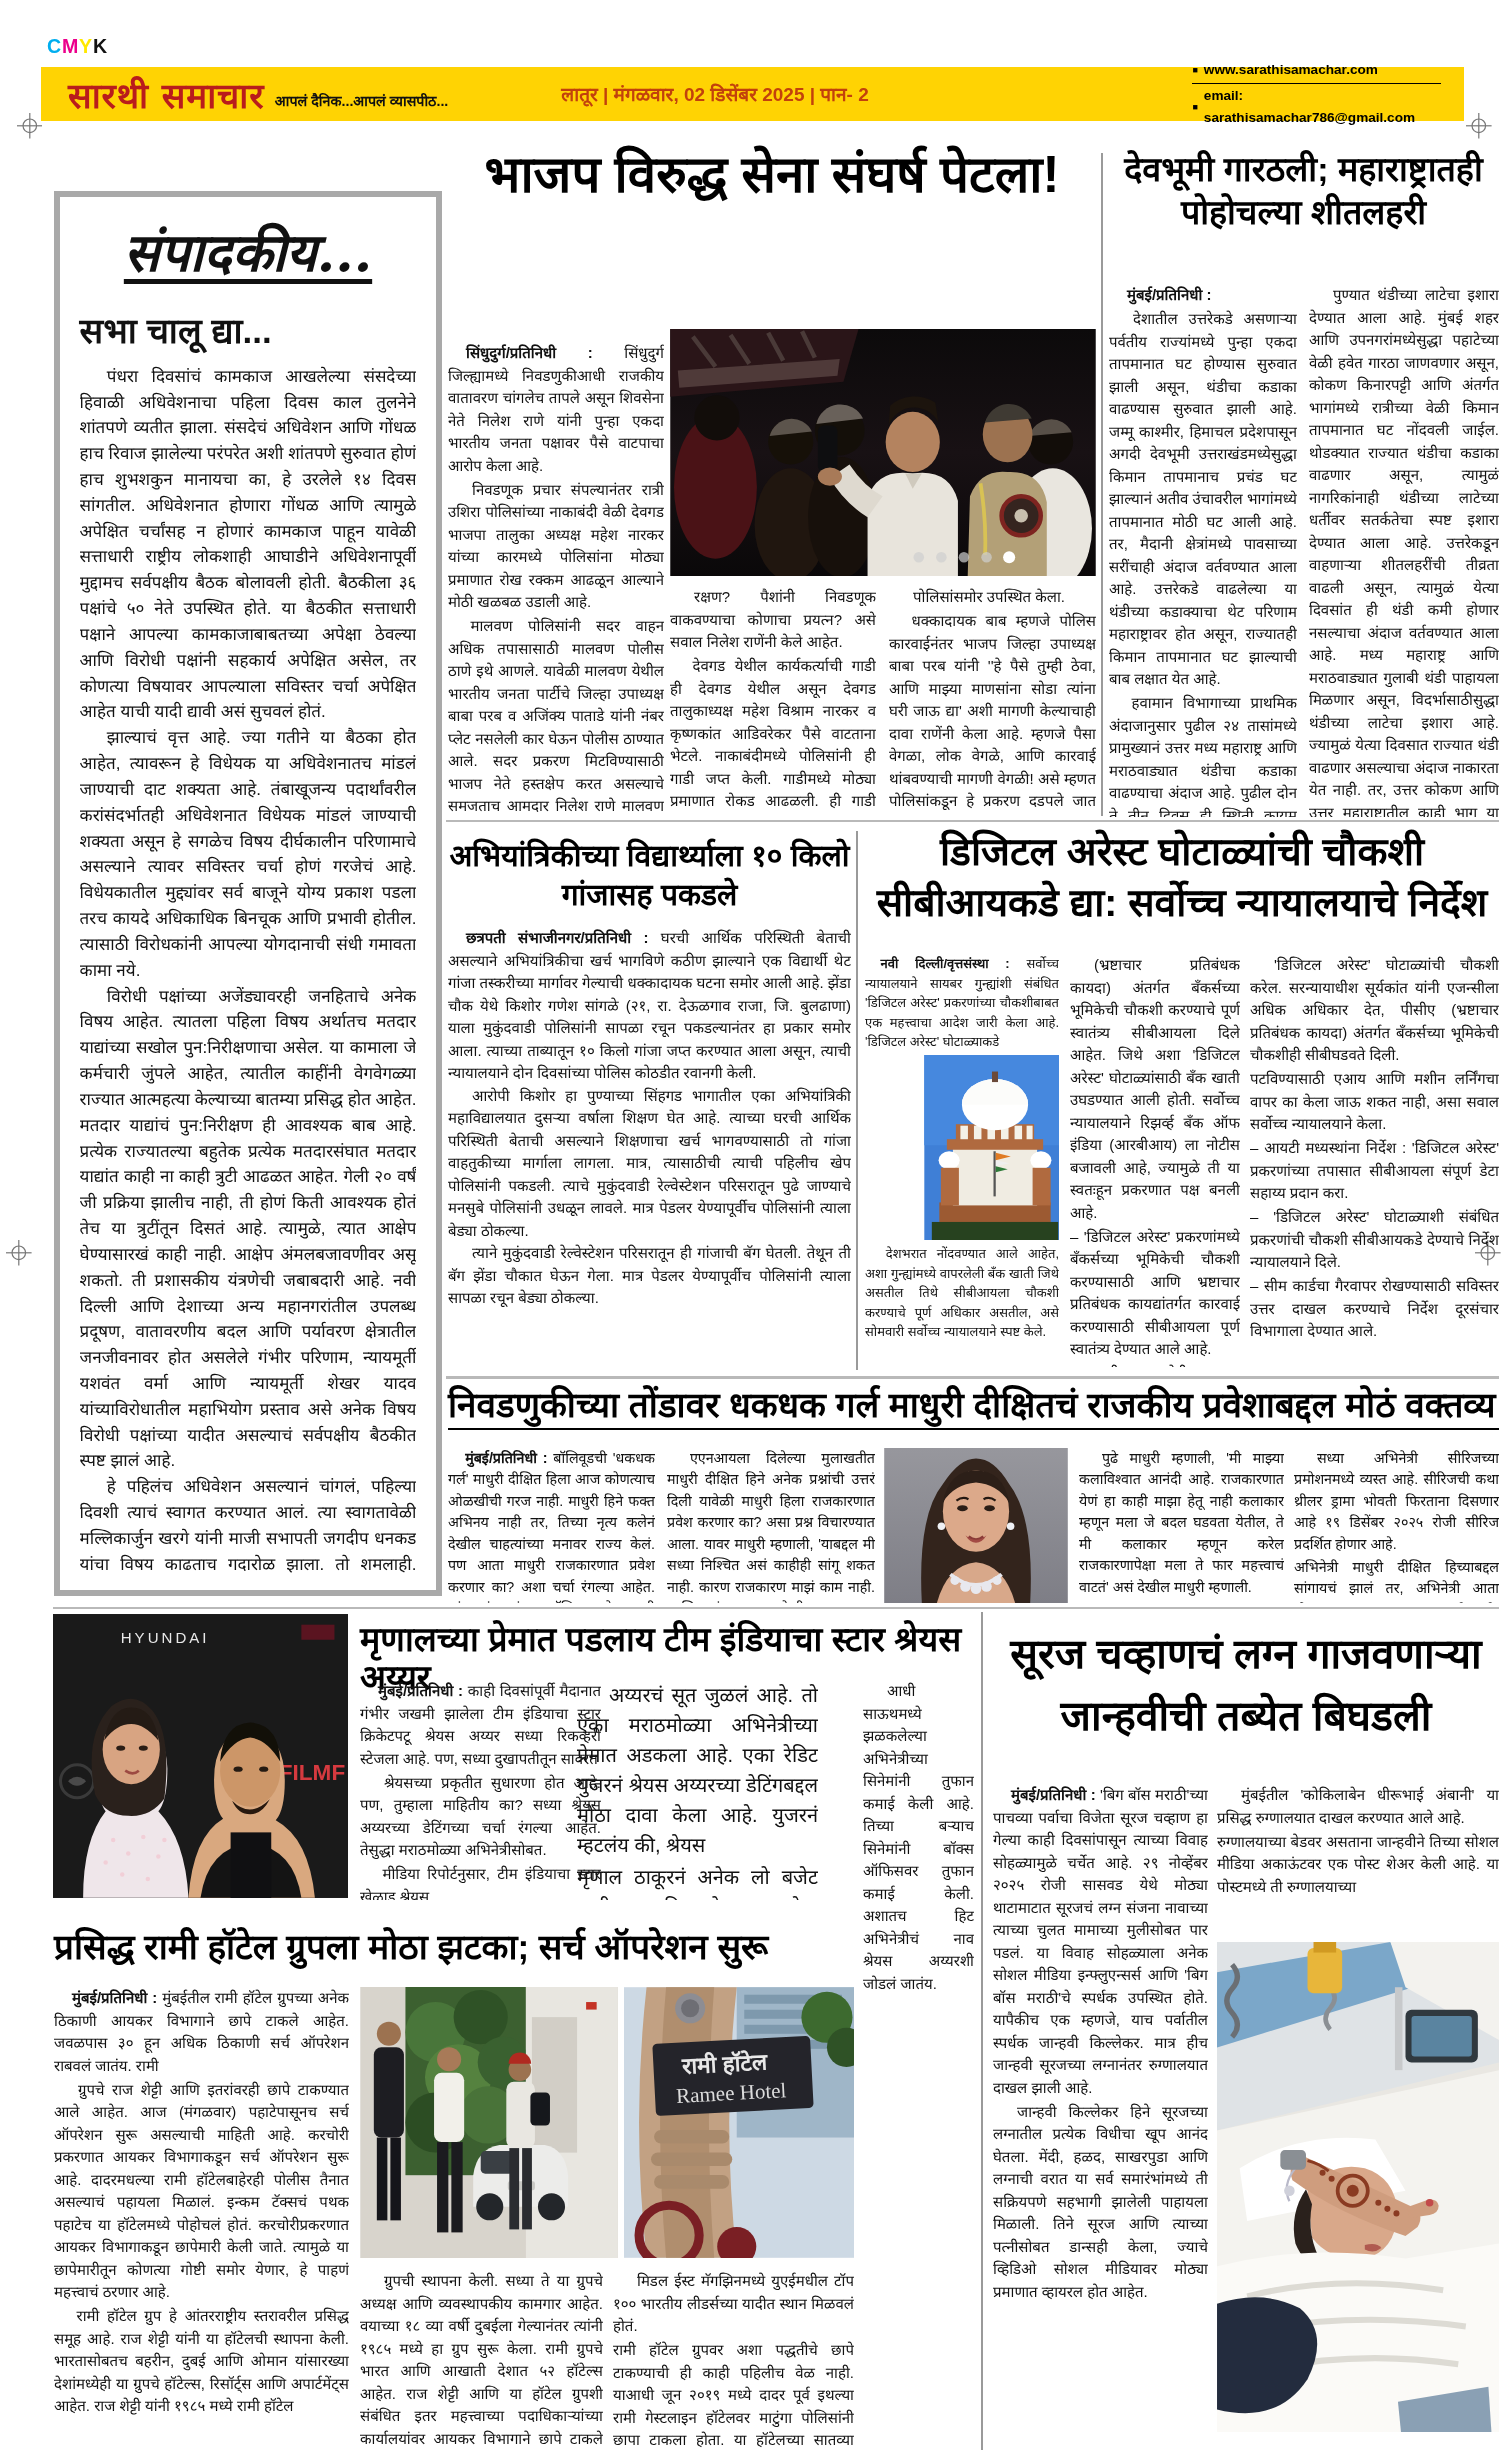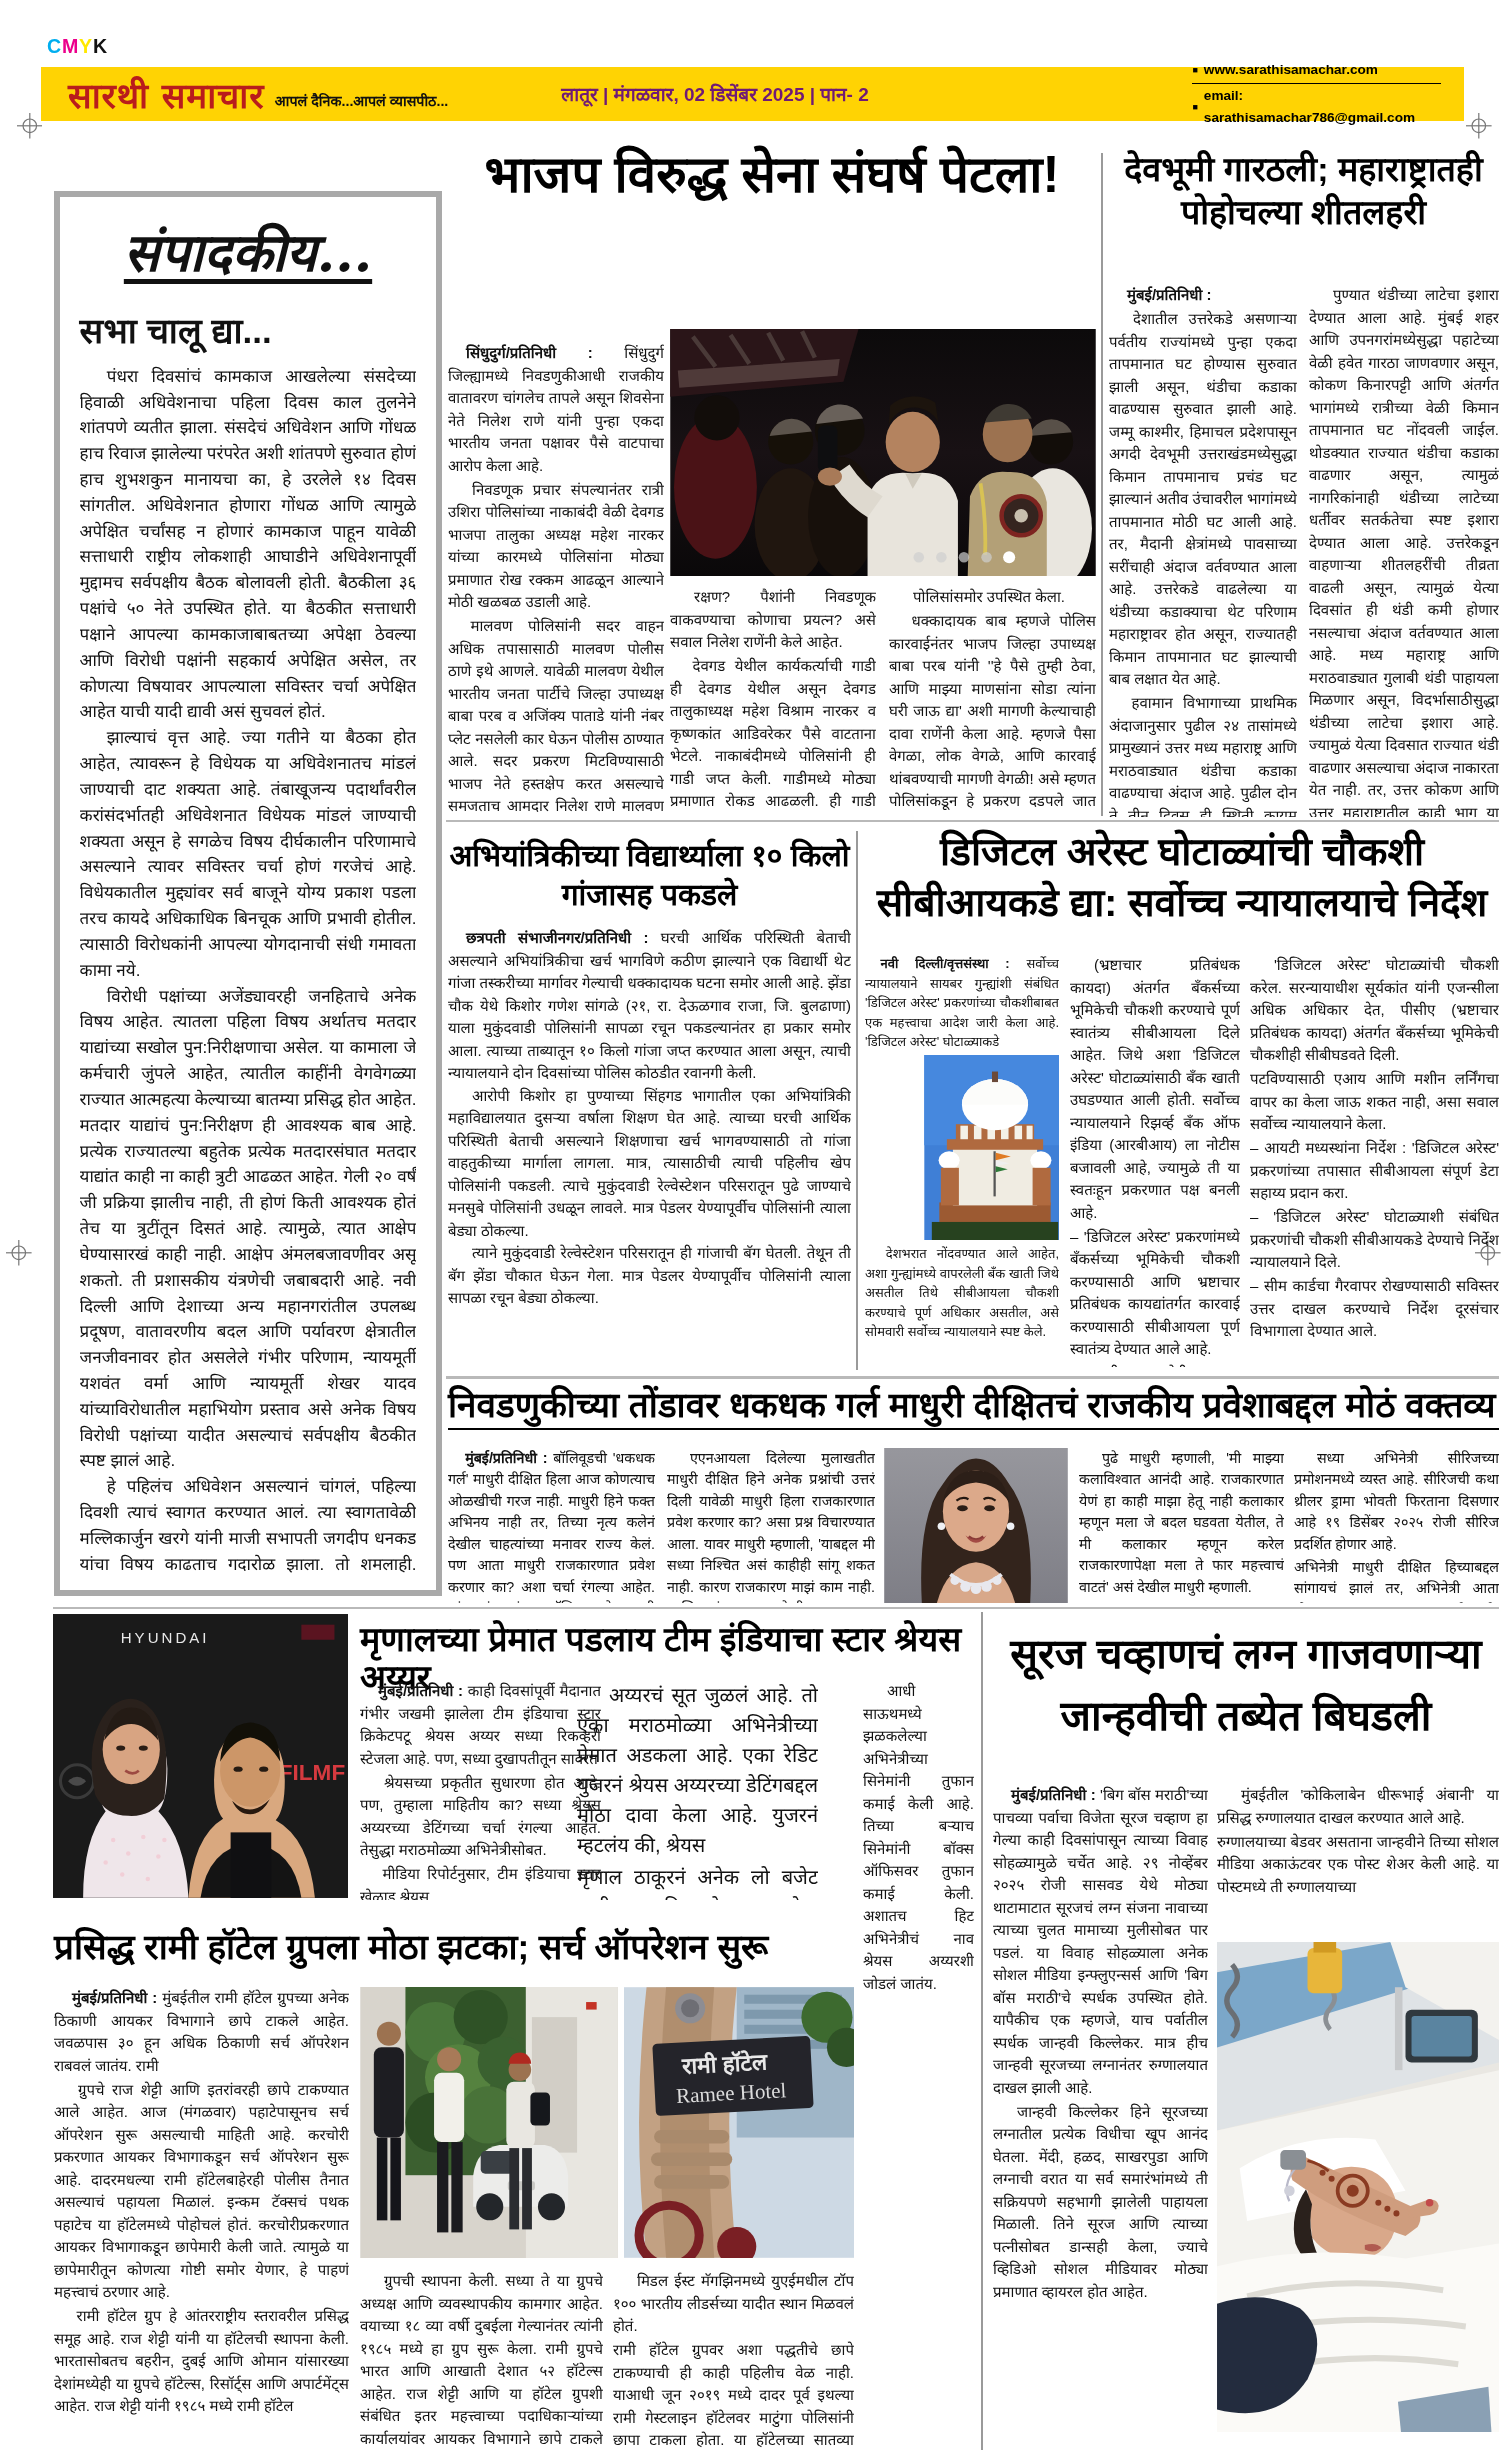--- a/index.html
+++ b/index.html
@@ -3,21 +3,21 @@
 <meta charset="utf-8">
 <style>
   html,body{margin:0;padding:0;background:#ffffff;}
   #page{position:relative;width:1506px;height:2450px;background:#ffffff;overflow:hidden;
         font-family:"Liberation Sans",sans-serif;color:#111;margin-top:29px;}
   .abs{position:absolute;}
   
   .masthead{background:#FFD303;display:flex;align-items:center;}
   .mast-title{color:#b91c1c;font-weight:bold;font-size:35px;letter-spacing:0.8px;font-family:"DejaVu Serif",serif;}
   .mast-tag{font-size:14.3px;font-weight:bold;color:#111;margin-left:10.5px;margin-top:12px;}
-  .mast-date{font-size:19px;font-weight:bold;color:#701a75;}
+  .mast-date{font-size:19px;font-weight:bold;color:#c2410c;}
   .mast-contact{font-size:13.6px;font-weight:bold;color:#000;line-height:1.6;}
   .mast-contact .row{display:flex;align-items:center;gap:6px;}
   .mast-contact .rule{border-top:1.5px solid #000;margin:1.5px 0;}
   .sq{font-size:9px;}
   
   .cmyk{font-size:19.6px;font-weight:bold;letter-spacing:0.8px;font-family:"Liberation Sans",sans-serif;}
   .cmyk .c{color:#00AEEF}.cmyk .m{color:#EC008C}.cmyk .y{color:#FFE800}.cmyk .k{color:#111}
   
   .edbox{border:6.8px solid #A9A9A9;background:#fff;padding:13.6px 19.6px;box-sizing:border-box;}
   .ed-label{font-family:"DejaVu Serif",serif;font-style:italic;font-weight:bold;font-size:53px;

